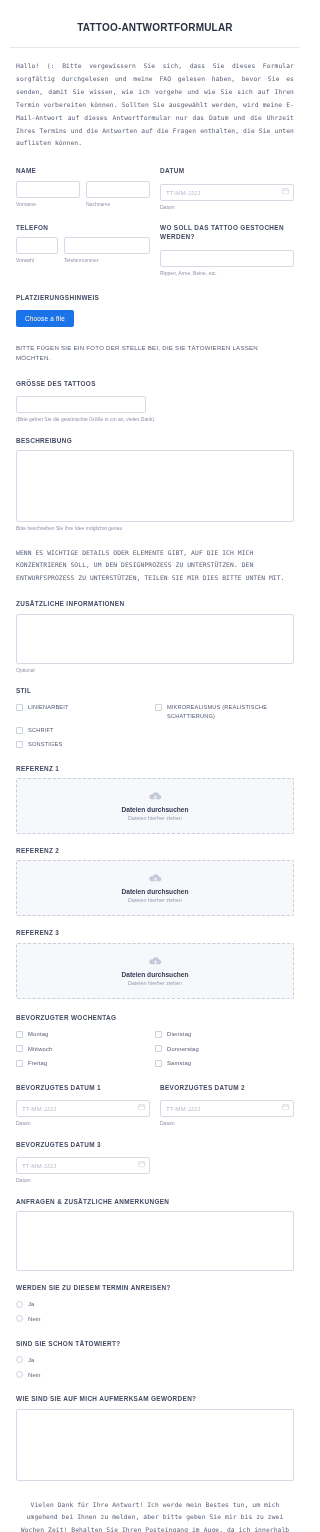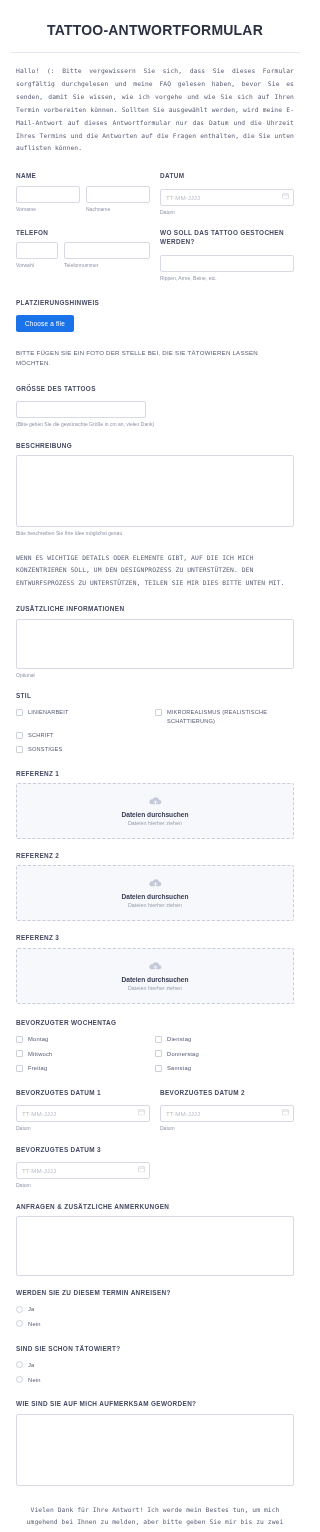--- a/index.html
+++ b/index.html
@@ -9,21 +9,21 @@
     background: #ffffff;
     font-family: "Liberation Sans", sans-serif;
     color: #3b3f5c;
     -webkit-font-smoothing: antialiased;
   }
   .page { width:310px; background:#fff; padding-bottom:0; }
 
   
   .form-header { padding: 22px 14px 14px; text-align:center; }
   .form-title {
-    font-size: 14px; font-weight: 700; letter-spacing: .2px;
+    font-size: 10px; font-weight: 700; letter-spacing: .2px;
     color: #2b3042; margin:0;
   }
   .rule { height:1px; background:#e6e8ef; margin:0 10px; }
 
   
   .mono-block {
     font-family: "DejaVu Sans Mono", monospace;
     font-size: 6.3px; line-height: 2.05;
     color: #5a6077; letter-spacing: .1px;
     padding: 12px 16px 4px; text-align: justify;

